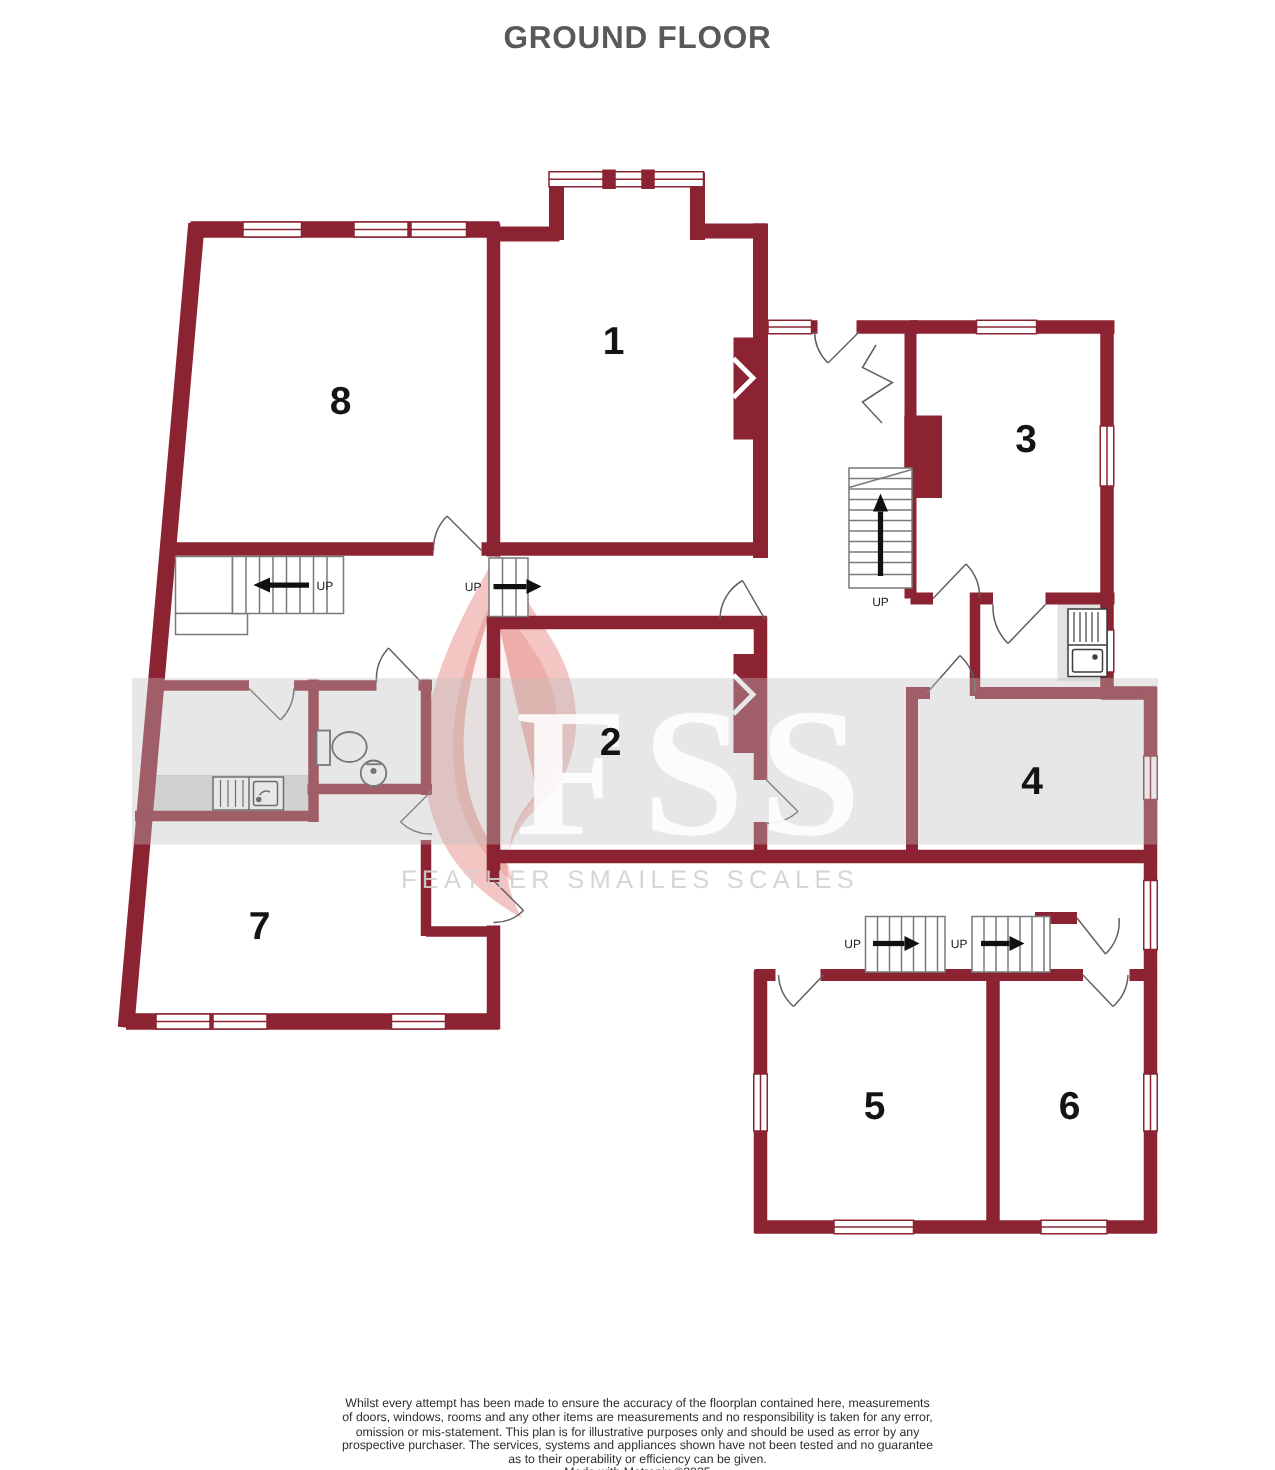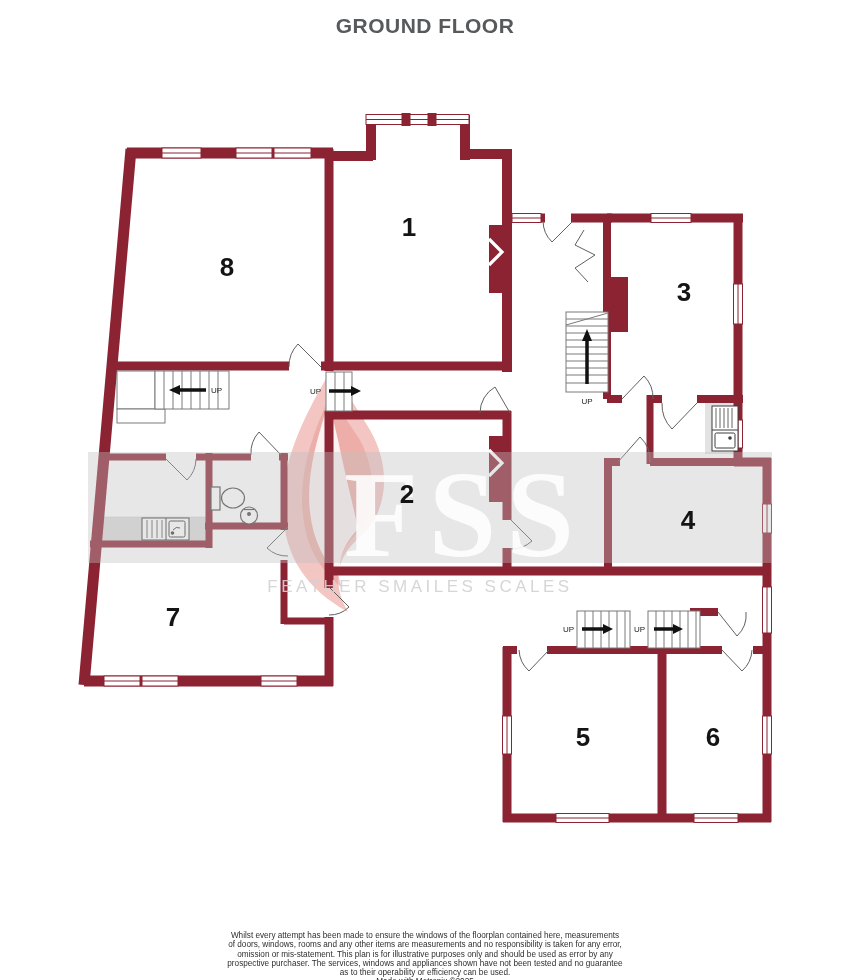--- a/index.html
+++ b/index.html
@@ -367,21 +367,21 @@
     <g>
       <text class="up-lbl" x="211" y="393" text-anchor="start">UP</text>
       <text class="up-lbl" x="321" y="394" text-anchor="end">UP</text>
       <text class="up-lbl" x="587" y="404" text-anchor="middle">UP</text>
       <text class="up-lbl" x="574" y="632" text-anchor="end">UP</text>
       <text class="up-lbl" x="645" y="632" text-anchor="end">UP</text>
     </g>
   </svg>
 
   <div class="footer">
-    <div>Whilst every attempt has been made to ensure the windows of the floorplan contained here, measurements</div>
+    <div>Whilst every attempt has been made to ensure the accuracy of the floorplan contained here, measurements</div>
     <div>of doors, windows, rooms and any other items are measurements and no responsibility is taken for any error,</div>
     <div>omission or mis-statement. This plan is for illustrative purposes only and should be used as error by any</div>
-    <div>prospective purchaser. The services, windows and appliances shown have not been tested and no guarantee</div>
-    <div>as to their operability or efficiency can be used.</div>
+    <div>prospective purchaser. The services, systems and appliances shown have not been tested and no guarantee</div>
+    <div>as to their operability or efficiency can be given.</div>
     <div class="credit">Made with Metropix ©2025</div>
   </div>
 
 </div>
 
 </body></html>

